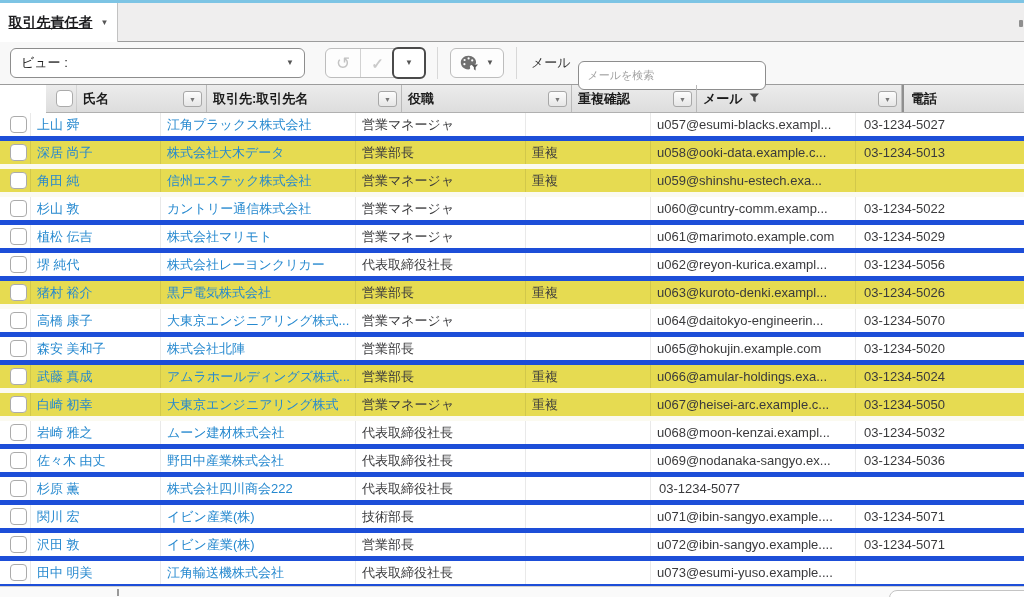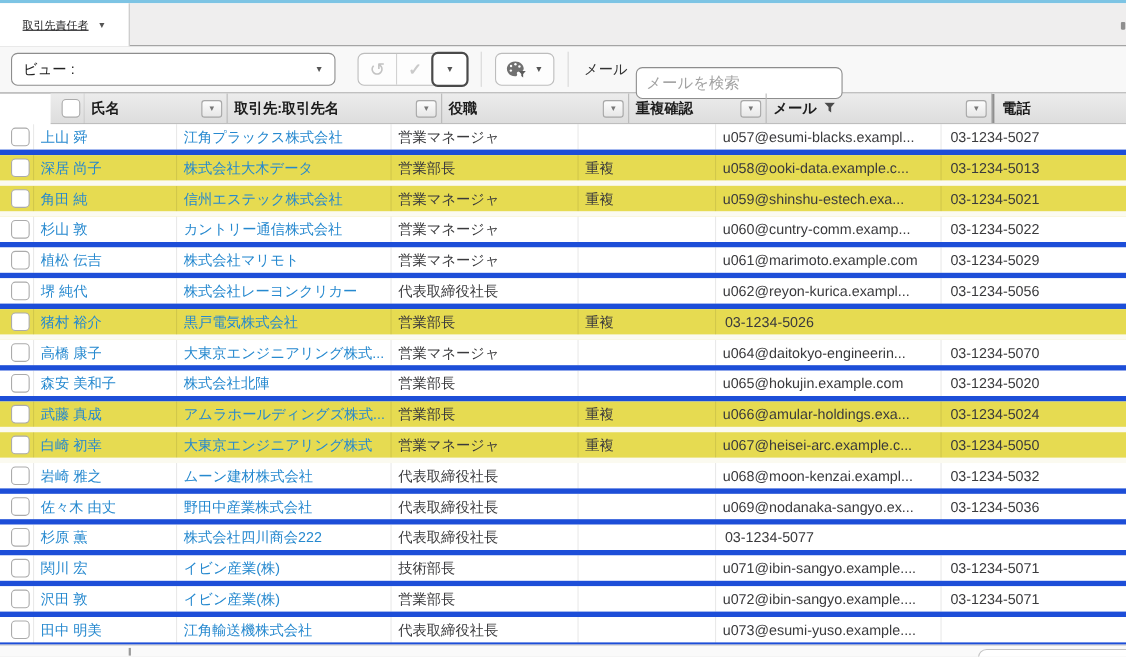--- a/index.html
+++ b/index.html
@@ -7,41 +7,41 @@
   .screen {
     position:relative; width:1024px; height:597px; overflow:hidden;
     background:#fff; font-family:"Liberation Sans","DejaVu Sans",sans-serif;
     -webkit-font-smoothing:antialiased;
   }
   
   .topbar { height:3px; background:#7dc4e4; }
   .tabstrip { position:relative; height:39px; background:#efeeee; border-bottom:1px solid #9c9c9c; }
   .tab { position:absolute; left:0; top:0; height:39px; width:118px; background:#fff;
          border-right:1px solid #c2c2c2; display:flex; align-items:center; justify-content:center; gap:8px; cursor:pointer; }
-  .tab-label { font-size:10px; font-weight:normal; color:#1c1c1e; text-decoration:underline;text-align:right; }
+  .tab-label { font-size:14px; font-weight:bold; color:#1c1c1e; text-decoration:underline;text-align:right; }
   .caret { font-size:8px; color:#555; line-height:1; }
   .scroll-nub { position:absolute; right:1px; top:17px; width:4px; height:7px; background:#8f8f8f; border-radius:1px; }
   
   .toolbar { height:43px; background:#f8f8f8; border-bottom:1px solid #9c9c9c;
              display:flex; align-items:center; padding-left:10px; }
   .view-select { width:295px; height:30px; background:#fff; border:1px solid #8d8d8d; border-radius:6px;
                  display:flex; align-items:center; justify-content:space-between; padding:0 10px; cursor:pointer; }
   .view-select .vlabel { font-size:13px; color:#222; }
   .seg-group { display:flex; margin-left:20px; height:30px; border:1px solid #bdbdbd; border-radius:6px; background:#fdfdfd; }
   .seg { width:34px; height:28px; background:transparent; border:none; display:flex; align-items:center; justify-content:center; cursor:pointer; }
   .seg + .seg { border-left:1px solid #d2d2d2; }
   .seg-active { border:2px solid #4a4a4a !important; border-radius:6px; margin:-2px; height:32px; background:#fff; }
   .undo-icon { font-size:17px; color:#c3c3c3; line-height:1; }
   .check-icon { font-size:15px; color:#cacaca; font-weight:bold; line-height:1; }
   .vsep { width:1px; height:32px; background:#d8d8d8; margin:0 12px; }
   .palette-btn { height:30px; padding:0 9px; background:#fdfdfd; border:1px solid #bdbdbd; border-radius:6px;
                  display:flex; align-items:center; gap:7px; cursor:pointer; }
   .mail-label { font-size:13px; color:#333; margin:0 7px 0 2px; }
   .search-input { width:188px; height:29px; border:1px solid #8d8d8d; border-radius:6px; padding:0 9px;
-                  font-size:14px; font-family:inherit; color:#222; background:#fff;margin-top:24px; }
+                  font-size:11px; font-family:inherit; color:#222; background:#fff;margin-top:24px; }
   .search-input::placeholder { color:#a2a2a2; }
   
   .hrow, .row { display:grid; grid-template-columns:31px 130px 195px 170px 125px 205px 168px; }
   .hrow { height:28px; background:linear-gradient(#ececec,#dddddd); border-bottom:1px solid #b0b0b0;margin-left:46px; }
   .hcell { position:relative; display:flex; align-items:center; padding-left:6px; font-size:13px; font-weight:bold;
            color:#1b1b1b; border-right:1px solid #b9b9b9; white-space:nowrap; overflow:hidden; }
   .hcell.c-phone { box-shadow:inset 2px 0 0 #8f8f8f; padding-left:9px; }
   .menu-btn { position:absolute; right:4px; top:6px; width:19px; height:16px; border:1px solid #a7a7a7; border-radius:3px;
               background:linear-gradient(#fdfdfd,#e6e6e6); display:flex; align-items:center; justify-content:center; cursor:pointer; }
   .menu-btn .caret { font-size:7px; color:#777; }
@@ -218,23 +218,20 @@
           </div>
           <div class="cell c-title">
             <span>営業マネージャ</span>
           </div>
           <div class="cell c-dup">
             <span>重複</span>
           </div>
           <div class="cell c-email">
             <span>u059@shinshu-estech.exa...</span>
           </div>
-          <div class="cell c-phone">
-            <span>03-1234-5021</span>
-          </div>
         </div>
         <div class="row">
           <div class="cell c-check">
             <span class="checkbox"></span>
           </div>
           <div class="cell c-name">
             <a href="#" class="link">杉山 敦</a>
           </div>
           <div class="cell c-account">
             <a href="#" class="link">カントリー通信株式会社</a>
@@ -306,20 +303,23 @@
             <a href="#" class="link">猪村 裕介</a>
           </div>
           <div class="cell c-account">
             <a href="#" class="link">黒戸電気株式会社</a>
           </div>
           <div class="cell c-title">
             <span>営業部長</span>
           </div>
           <div class="cell c-dup">
             <span>重複</span>
+          </div>
+          <div class="cell c-email">
+            <span>u063@kuroto-denki.exampl...</span>
           </div>
           <div class="cell c-phone">
             <span>03-1234-5026</span>
           </div>
         </div>
         <div class="row">
           <div class="cell c-check">
             <span class="checkbox"></span>
           </div>
           <div class="cell c-name">

